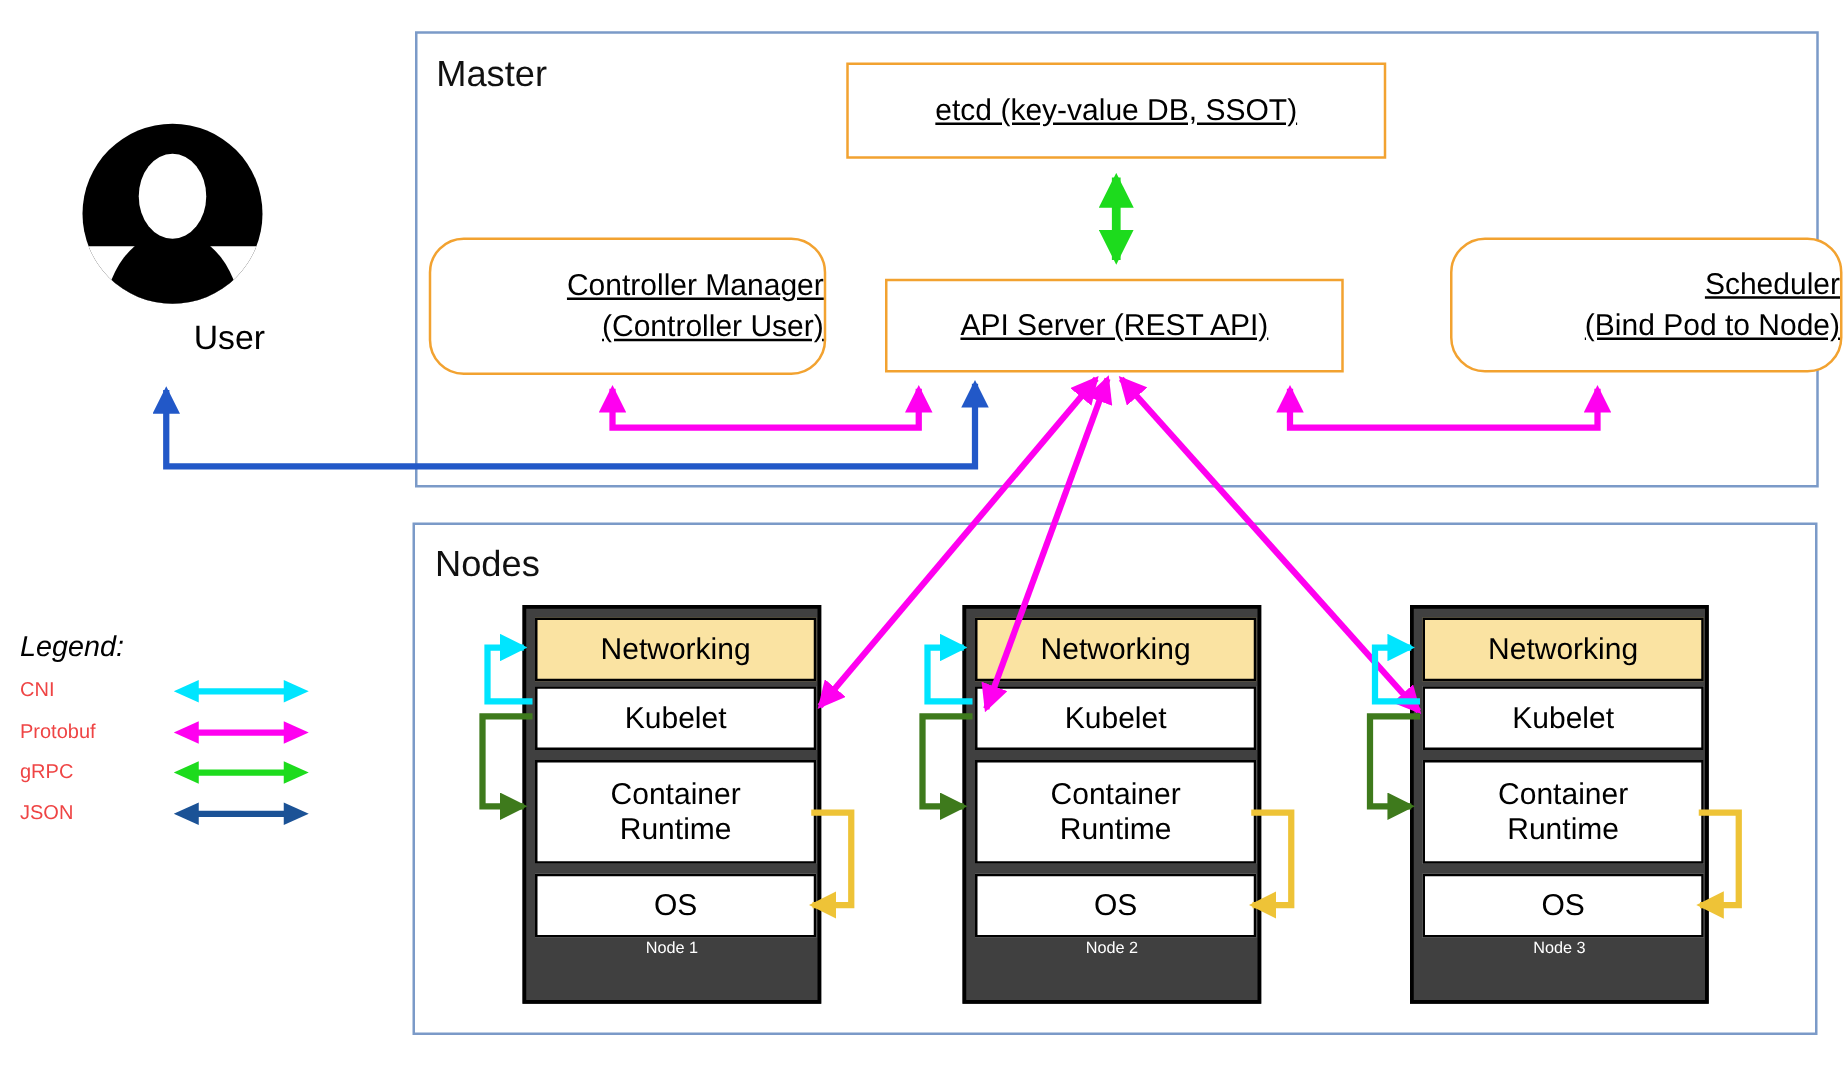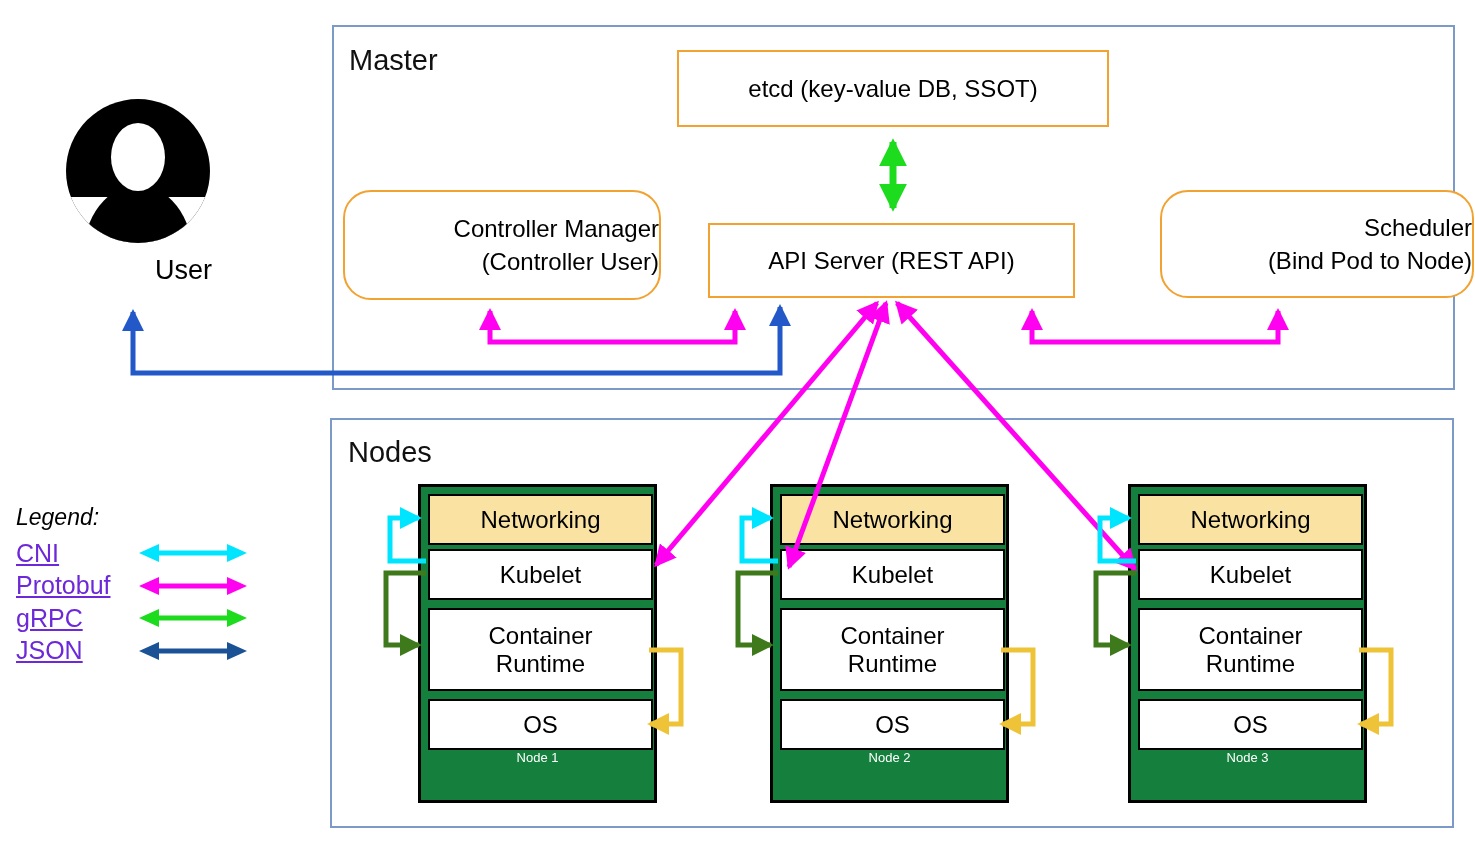--- a/index.html
+++ b/index.html
@@ -5,37 +5,37 @@
   html,body{margin:0;padding:0;background:#ffffff;}
   .stage{
     position:relative;width:1475px;height:852px;background:#ffffff;overflow:hidden;
     font-family:"Liberation Sans", sans-serif;color:#111;
   }
   .stage *{box-sizing:border-box;}
   
   .container-box{position:absolute;border:2px solid #7b9ac8;background:transparent;}
   .container-title{position:absolute;font-size:29px;color:#111;}
   
-  .obox{position:absolute;border:2px solid #f2a230;background:#fff;display:flex;align-items:center;justify-content:center;font-size:24px;color:#000;}
+  .obox{position:absolute;border:2px solid #f2a230;background:#fff;display:flex;align-items:center;justify-content:center;font-size:24px;color:#000;text-decoration:underline;}
   .obox.left-align{flex-direction:column;align-items:flex-end;justify-content:center;border-radius:28px;}
   .obox.left-align span{line-height:33px;}
   
   .user-wrap{position:absolute;left:64px;top:97px;width:148px;height:198px;}
   .user-label{position:absolute;left:0;top:158px;width:148px;text-align:right;font-size:27px;color:#000;}
   
-  .node{position:absolute;top:484px;width:239px;height:319px;background:#15803d;border:3px solid #000;}
+  .node{position:absolute;top:484px;width:239px;height:319px;background:#404040;border:3px solid #000;}
   .layer{position:absolute;left:7px;width:225px;background:#fff;border:2px solid #000;display:flex;align-items:center;justify-content:center;font-size:24px;line-height:28px;color:#000;text-align:center;}
   .layer.networking{background:#fae3a2;}
   .layer.pre{white-space:pre-line;}
   .node-caption{position:absolute;left:0;top:263px;width:100%;text-align:center;color:#fff;font-size:13px;}
   
   .legend{position:absolute;left:16px;top:504px;width:270px;}
   .legend-title{font-size:23px;color:#000000;margin:0 0 6px 0;font-style:italic;}
   .legend-row{display:flex;align-items:center;height:32.5px;}
-  .legend-link{display:inline-block;width:122px;font-size:25px;color:#6d28d9;text-decoration:underline;cursor:pointer;}
+  .legend-link{display:inline-block;width:122px;font-size:16px;color:#ef4444;cursor:pointer;}
   .legend-arrow{flex:0 0 auto;}
   
   .overlay{position:absolute;left:0;top:0;width:1475px;height:852px;pointer-events:none;}
 </style>
 </head>
 <body>
 
 <div class="stage">
 
   <div class="container-box" style="left:332px;top:25px;width:1123px;height:365px;"></div>

